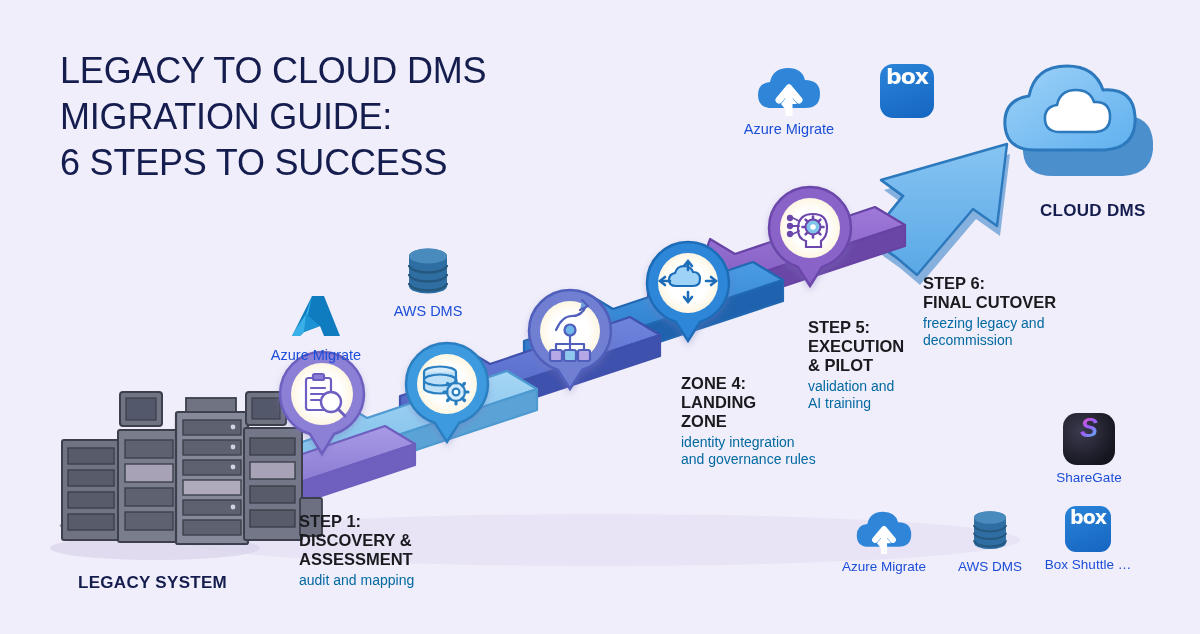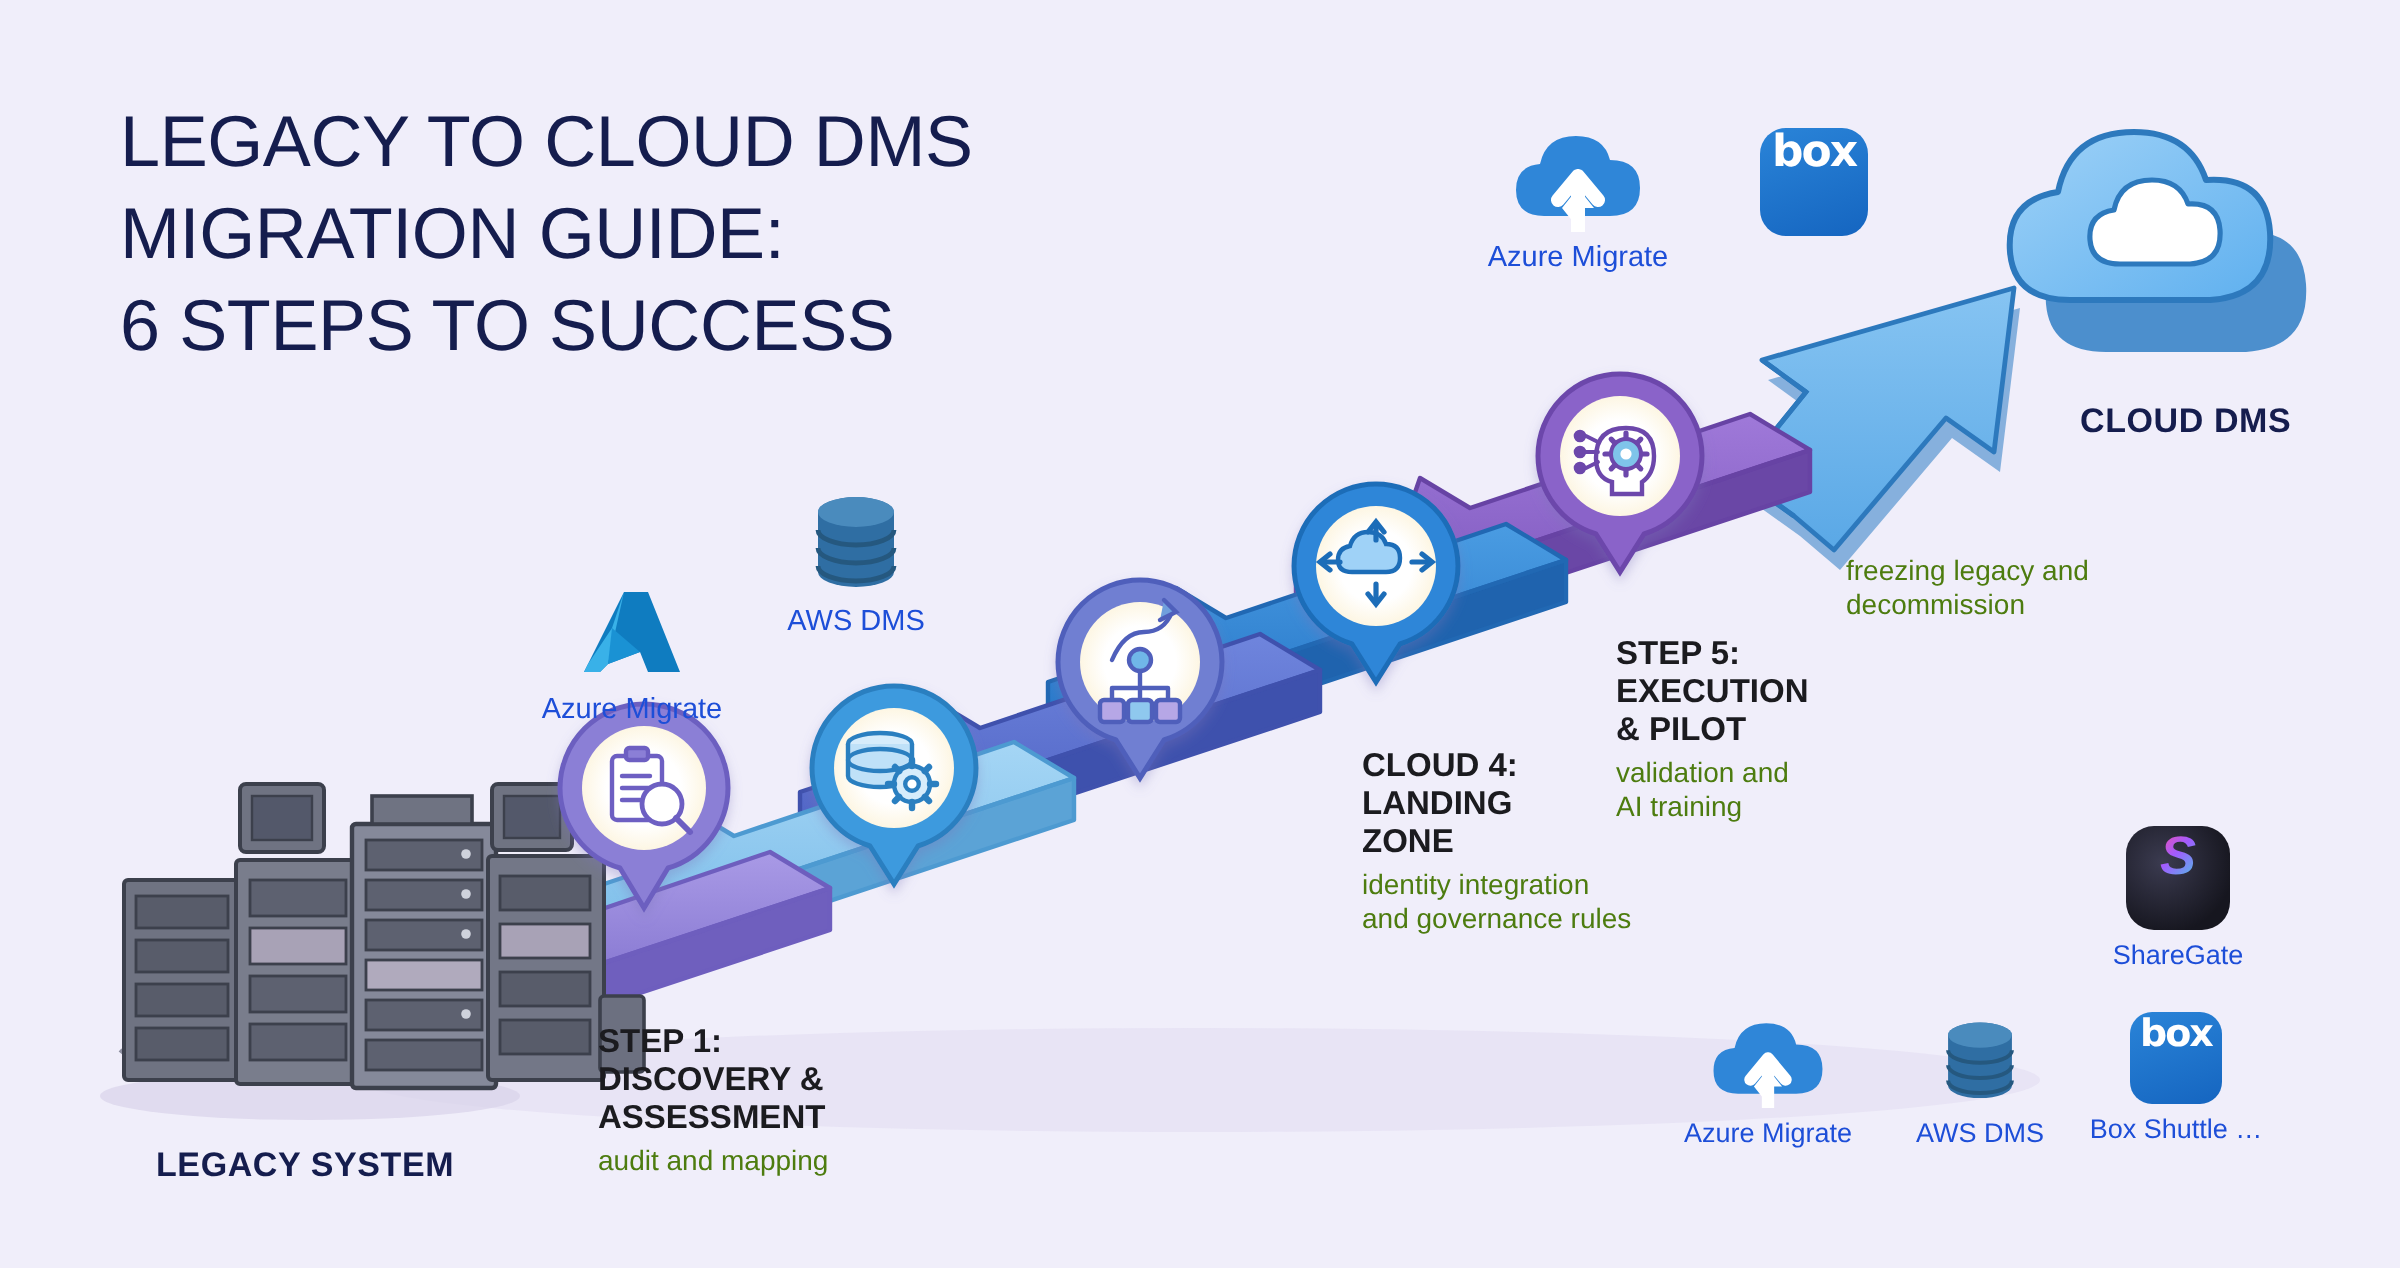--- a/index.html
+++ b/index.html
@@ -25,21 +25,21 @@
   }
   #title .ln { display:block; white-space:nowrap; }
 
   
   .step-label { position:absolute; z-index:45; }
   .step-label .hd {
     color:#1b1b1f; font-weight:bold; font-size:16.5px; line-height:1.16;
   }
   .step-label .hd span { display:block; white-space:nowrap; }
   .step-label .sub {
-    color:#4d7c0f; font-size:14px; line-height:1.22; margin-top:3px;
+    color:#0369a1; font-size:14px; line-height:1.22; margin-top:3px;
   }
   .step-label .sub span { display:block; white-space:nowrap; }
 
   .anchor-label {
     position:absolute; z-index:45;
     color:#151d4e; font-weight:bold; font-size:17px;
     letter-spacing:.3px; white-space:nowrap;
   }
 
   
@@ -345,21 +345,21 @@
     </div>
     <div class="sub">
       <span>audit and mapping</span>
     </div>
   </div>
 
 
 
   <div class="step-label" style="left:681px; top:374px;">
     <div class="hd">
-      <span>CLOUD 4:</span>
+      <span>ZONE 4:</span>
       <span>LANDING</span>
       <span>ZONE</span>
     </div>
     <div class="sub">
       <span>identity integration</span>
       <span>and governance rules</span>
     </div>
   </div>
 
   <div class="step-label" style="left:808px; top:318px;">
@@ -368,20 +368,24 @@
       <span>EXECUTION</span>
       <span>&amp; PILOT</span>
     </div>
     <div class="sub">
       <span>validation and</span>
       <span>AI training</span>
     </div>
   </div>
 
   <div class="step-label" style="left:923px; top:274px;">
+    <div class="hd">
+      <span>STEP 6:</span>
+      <span>FINAL CUTOVER</span>
+    </div>
     <div class="sub">
       <span>freezing legacy and</span>
       <span>decommission</span>
     </div>
   </div>
 
   <div class="tool" style="left:261px; top:292px; width:110px;">
     <svg class="glyph" width="52" height="50" viewBox="0 0 52 50">
       <path d="M22 4 L34 4 L50 44 L34 44 L30 34 L14 40 L10 44 L2 44 Z" fill="#0f7cc0"></path>
       <path d="M22 4 L16 22 L4 40 L2 44 L10 44 L14 40 Z" fill="#39b1e8"></path>

